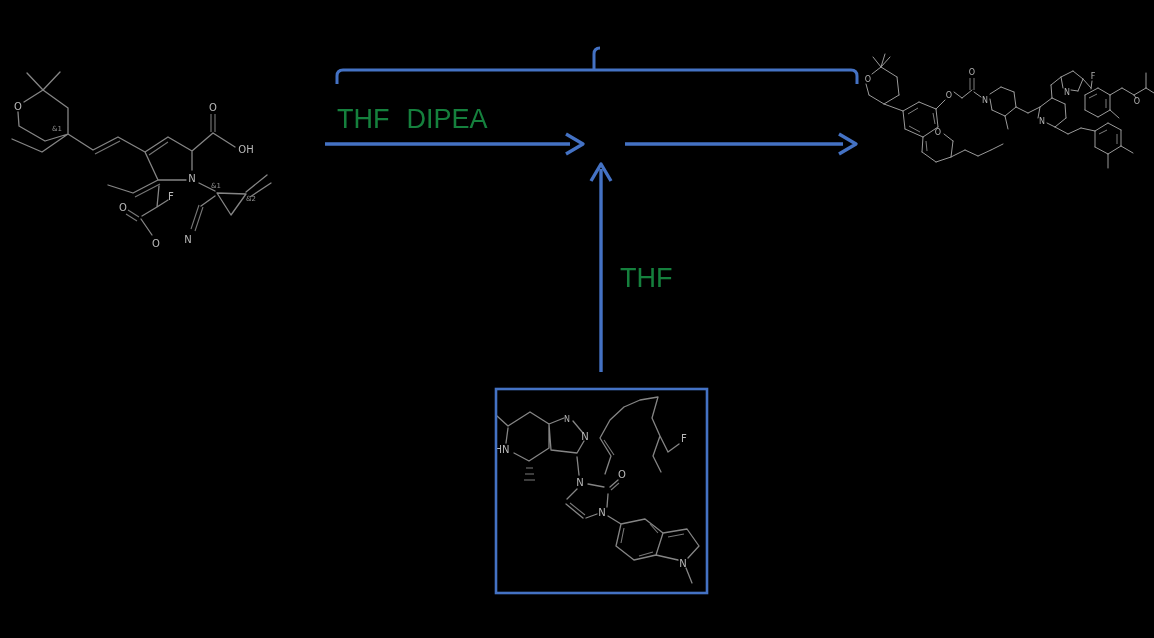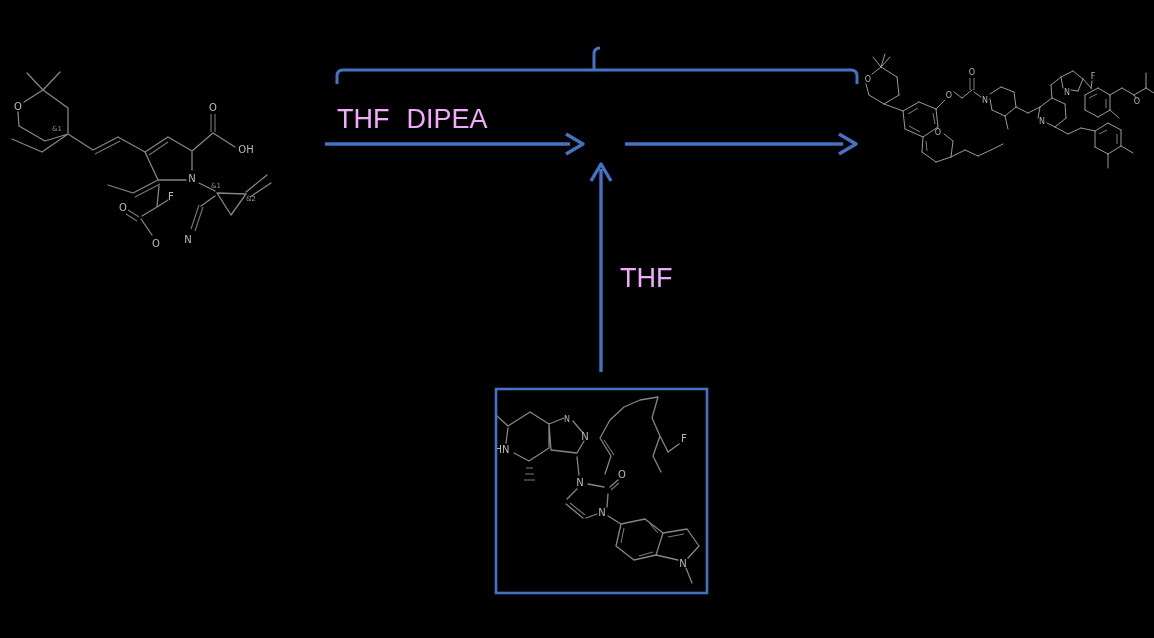--- a/index.html
+++ b/index.html
@@ -8,21 +8,21 @@
   svg{position:absolute;left:0;top:0;}
   .bond{stroke:#858585;stroke-width:1.3;fill:none;stroke-linecap:round;}
   .bond2{stroke:#777;stroke-width:1.1;fill:none;}
   .bondR{stroke:#9a9a9a;stroke-width:1;fill:none;stroke-linecap:round;}
   .bondR2{stroke:#8b8b8b;stroke-width:0.9;fill:none;}
   .hash{stroke:#7b7b7b;stroke-width:1;fill:none;}
   .atom{fill:#b9b9b9;font-family:"DejaVu Sans",sans-serif;font-size:10px;text-anchor:middle;}
   .atomS{fill:#8f8f8f;font-family:"DejaVu Sans",sans-serif;font-size:7px;text-anchor:middle;}
   .atomR{fill:#b0b0b0;font-family:"DejaVu Sans",sans-serif;font-size:8px;text-anchor:middle;}
   .blue{stroke:#4472C4;fill:none;}
-  .reagent{position:absolute;color:#f0abfc;font-size:27px;line-height:1;
+  .reagent{position:absolute;color:#15803d;font-size:27px;line-height:1;
            font-family:"Liberation Sans",sans-serif;white-space:nowrap;}
   .gap{display:inline-block;margin-left:17px;}
 </style>
 </head>
 <body>
 
 <div class="canvas">
 
   <svg width="1154" height="638" viewBox="0 0 1154 638">
 

